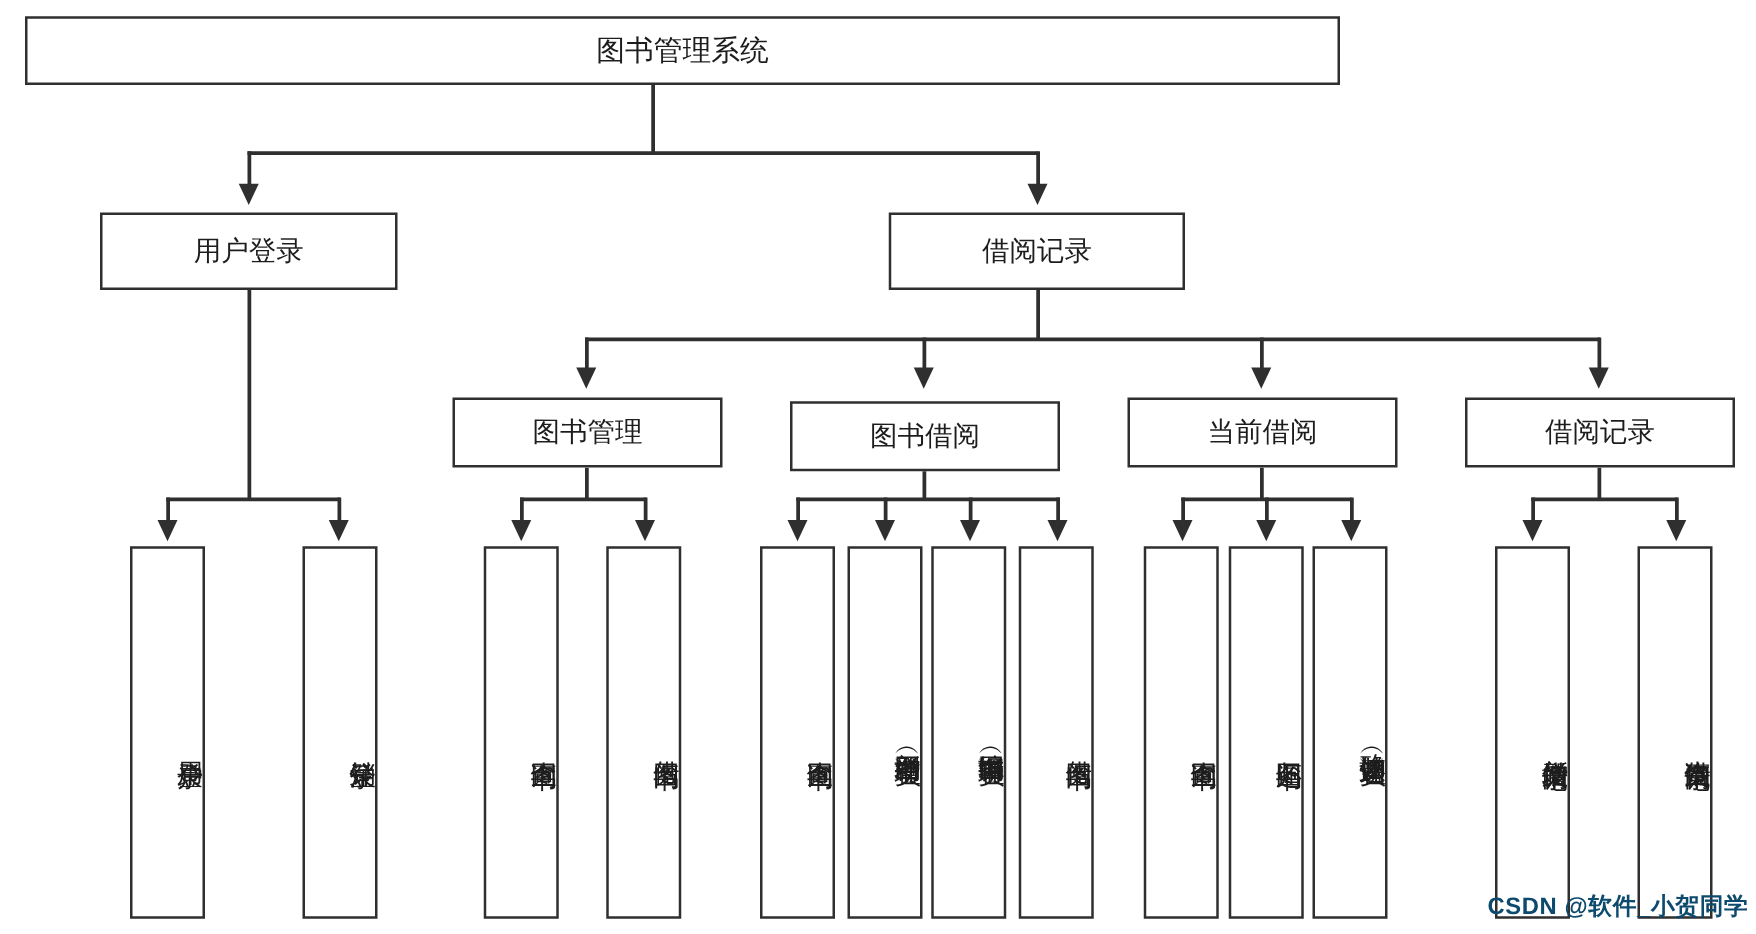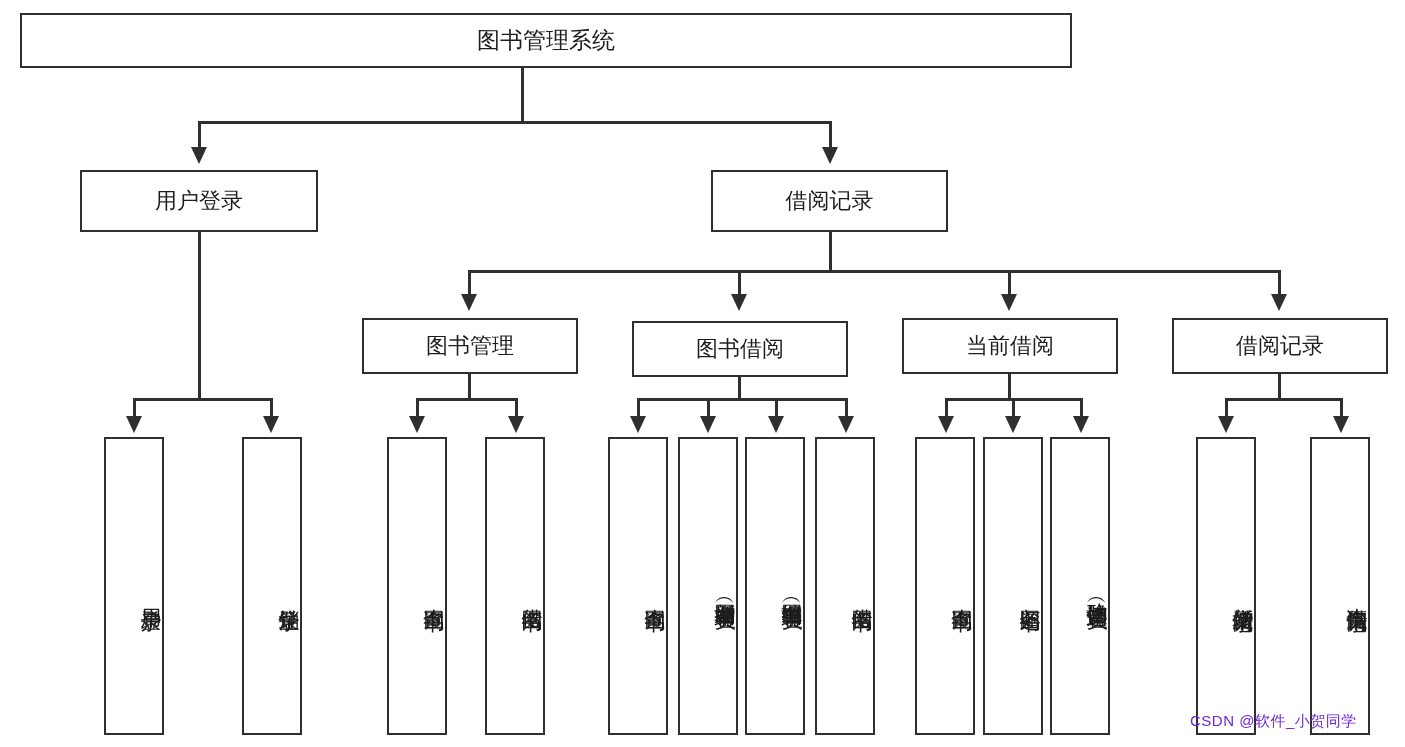--- a/index.html
+++ b/index.html
@@ -50,24 +50,25 @@
   .arrow {
     position: absolute;
     width: 0;
     height: 0;
     border-left: 8px solid transparent;
     border-right: 8px solid transparent;
     border-top: 17px solid #2f2f2f;
   }
   .watermark {
     position: absolute;
-    color: #6d28d9;
-    font-size: 15px;
+    color: #0c4a6e;
+    font-size: 19px;
     white-space: nowrap;
     letter-spacing: 0.5px;
+    font-weight: bold;
   }
 </style>
 </head>
 <body>
 
 <div id="canvas">
 
   <div class="vline" style="left:521px; top:68px; height:54px;"></div>
   <div class="hline" style="left:198px; top:121px; width:632px;"></div>
   <div class="vline" style="left:198px; top:121px; height:28px;"></div>

